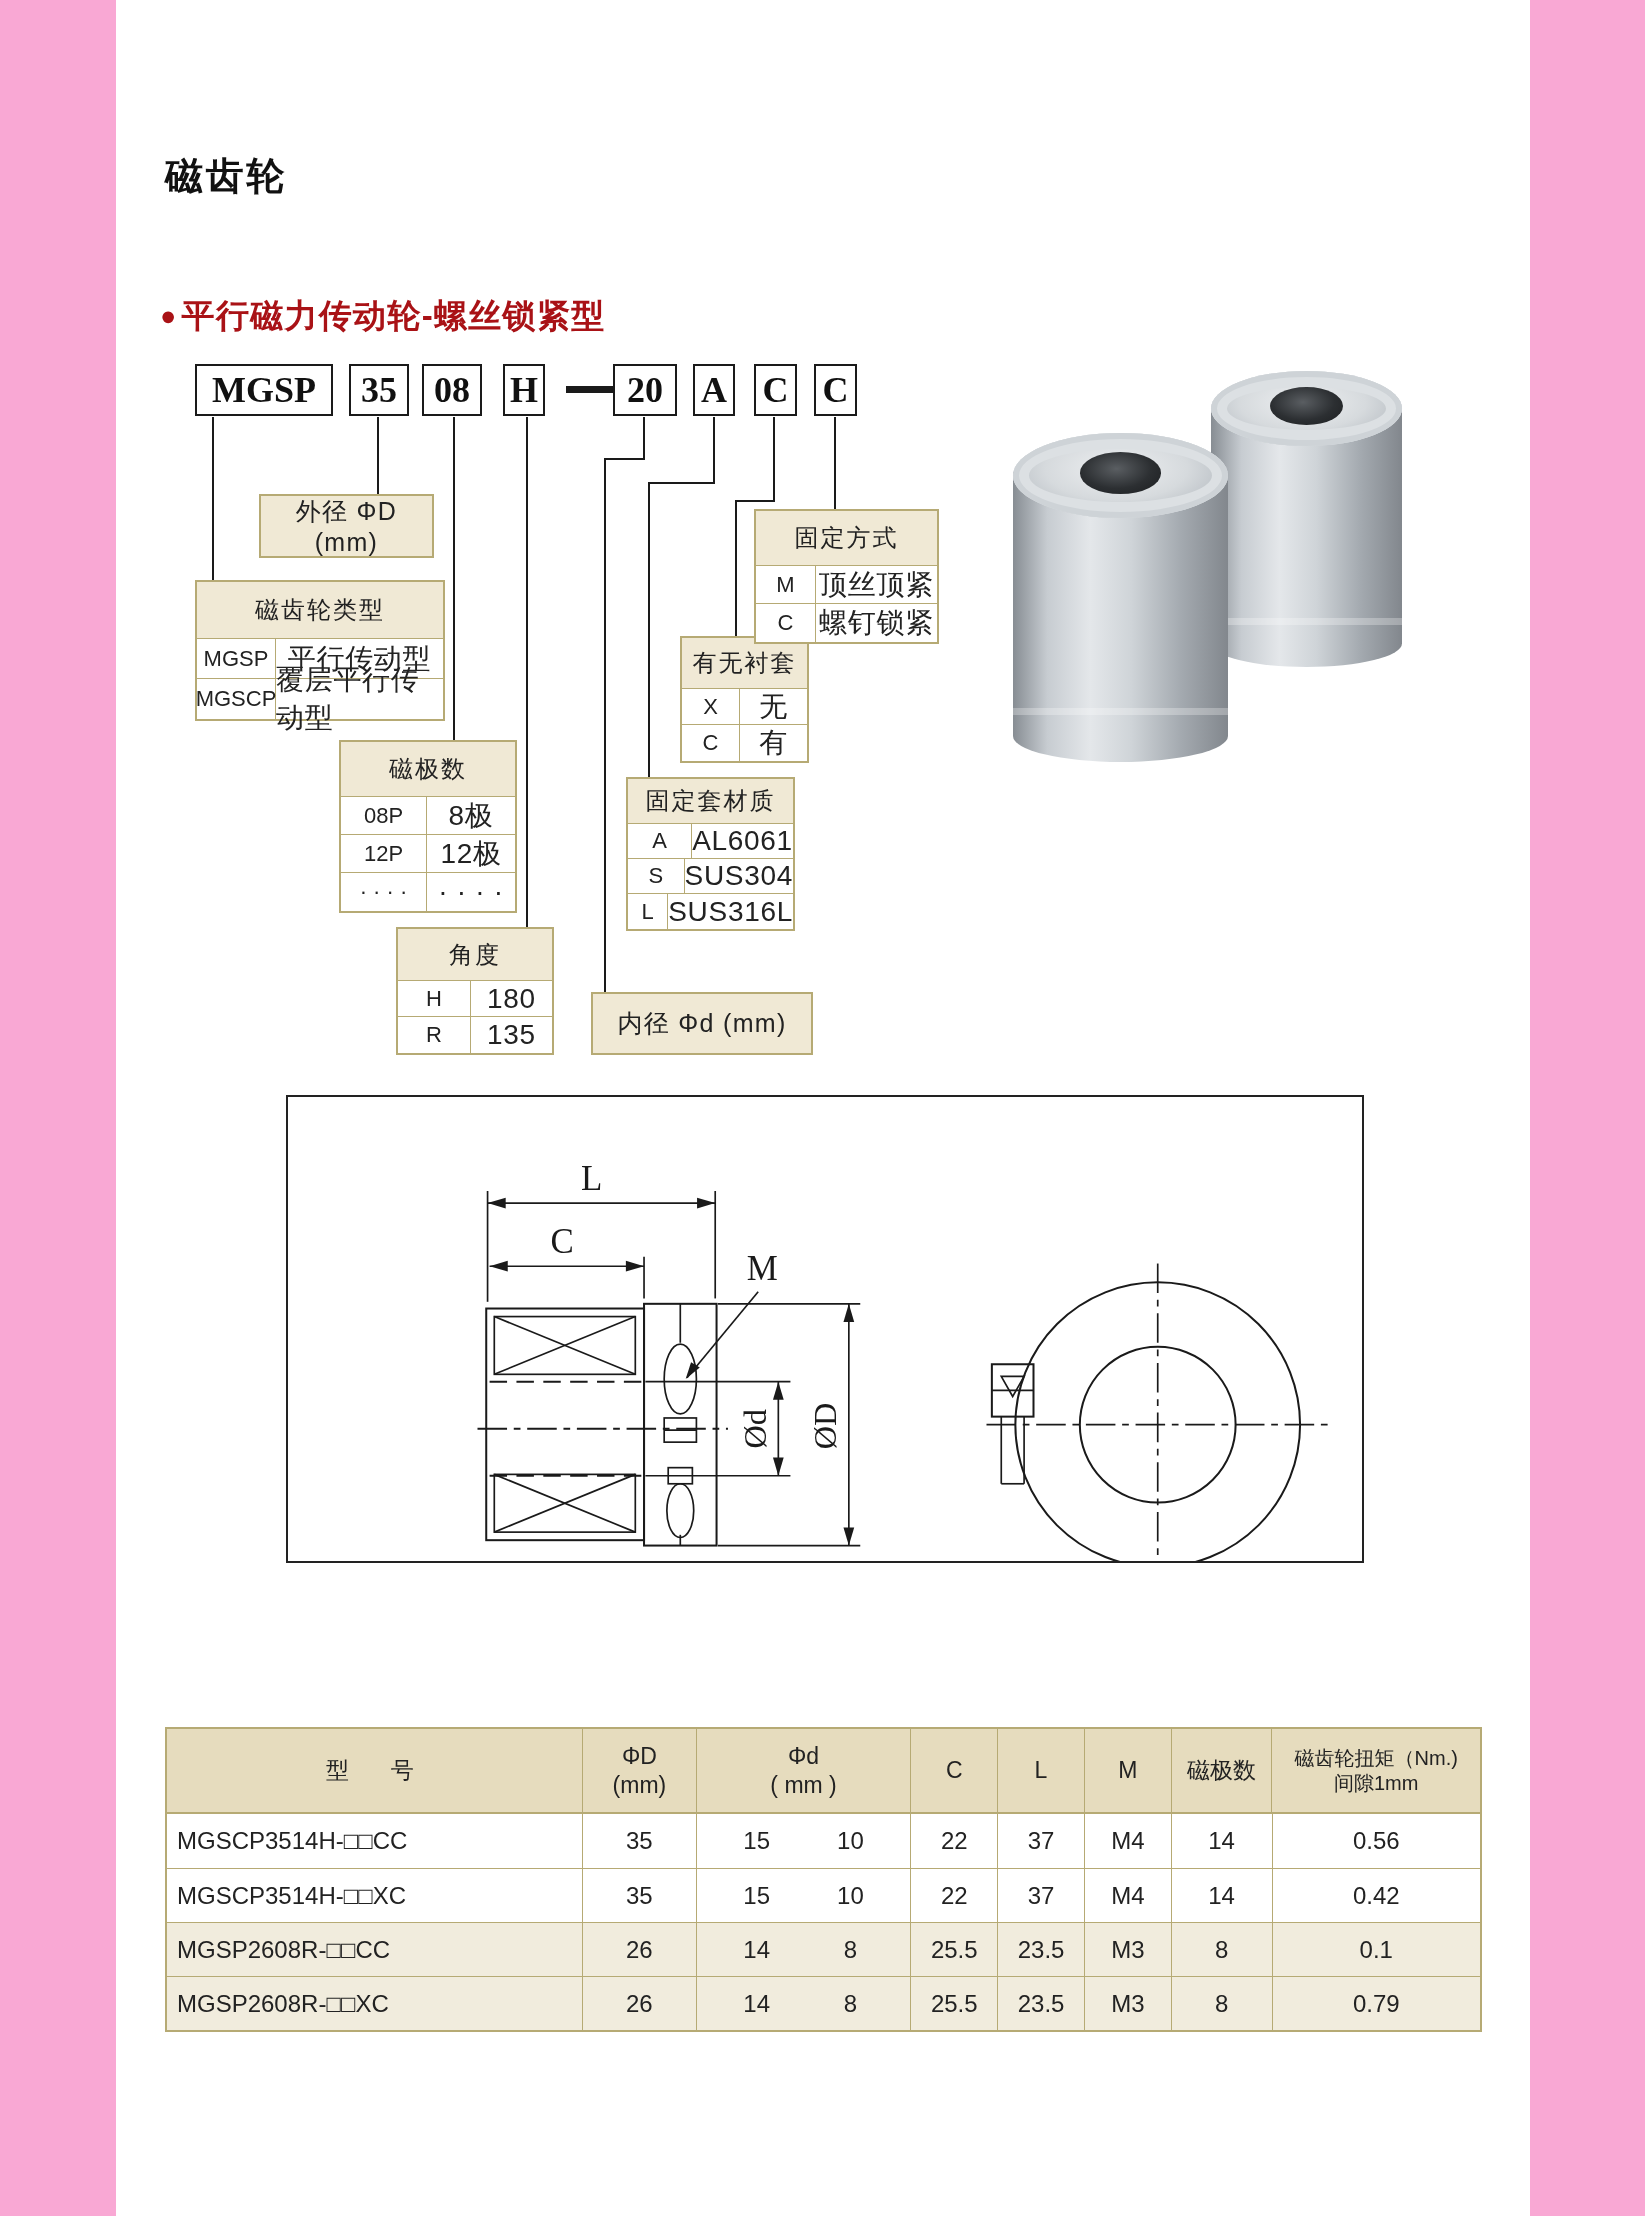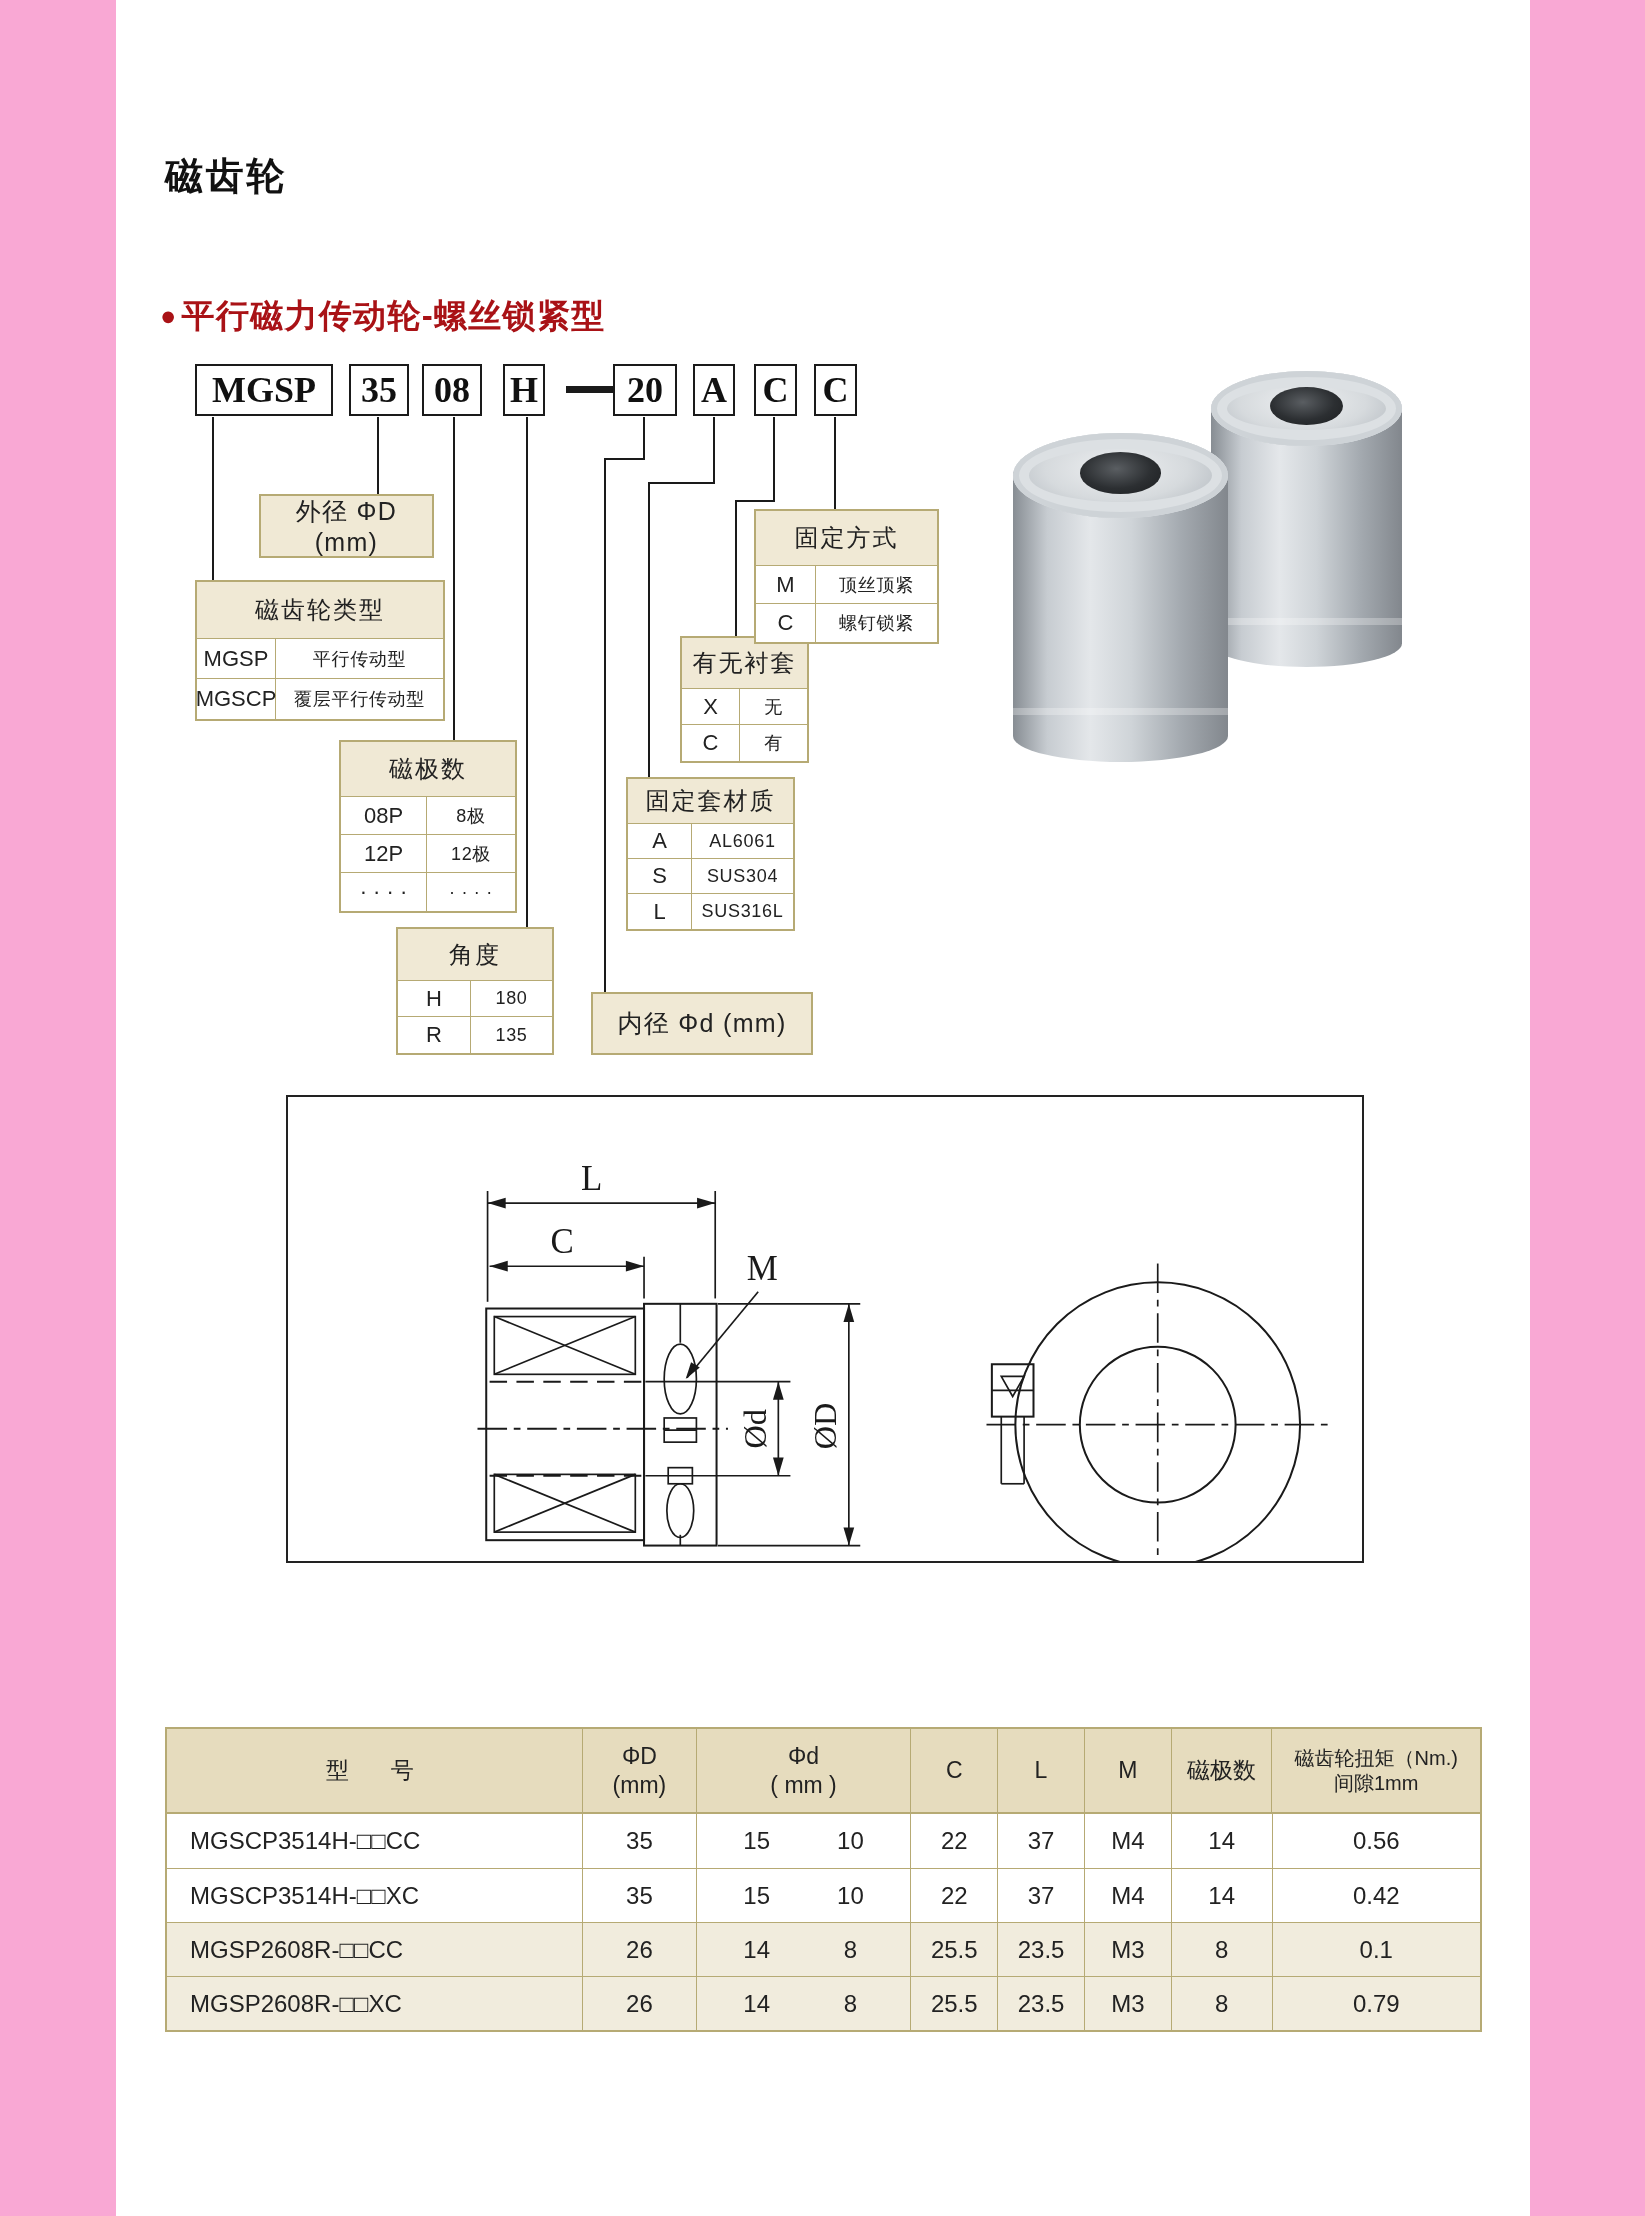--- a/index.html
+++ b/index.html
@@ -30,21 +30,21 @@
   .vline{width:2px;}
   .hline{height:2px;}
 
   
   .lbox{position:absolute;border:2px solid var(--tan);background:#fff;box-sizing:border-box;}
   .lbox .hd{background:var(--hdr);border-bottom:1.3px solid var(--tan);display:flex;align-items:center;justify-content:center;
             font-size:24px;color:#222;letter-spacing:2px;}
   .lbox .row{display:flex;border-bottom:1.3px solid var(--tan);box-sizing:border-box;}
   .lbox .row:last-child{border-bottom:none;}
   .lbox .c1{display:flex;align-items:center;justify-content:center;border-right:1.3px solid var(--tan);box-sizing:border-box;font-size:22px;}
-  .lbox .c2{flex:1;display:flex;align-items:center;justify-content:center;font-size:18px;letter-spacing:0.7px;}
+  .lbox .c2{flex:1;display:flex;align-items:center;justify-content:center;font-size:28px;letter-spacing:0.7px;}
   .lbox.single{background:var(--hdr);display:flex;align-items:center;justify-content:center;font-size:25px;letter-spacing:1.3px;}
 
   
   .photo{position:absolute;left:1009px;top:371px;width:443px;height:403px;}
   .cyl{position:absolute;}
   .cyl .side{position:absolute;left:0;right:0;
       background:linear-gradient(90deg,#878d93 0%,#c7ccd1 16%,#e4e7ea 36%,#cfd4d8 55%,#a4aab0 78%,#82878d 100%);
       border-radius:0 0 50% 50% / 0 0 9% 9%;}
   .cyl .band{position:absolute;left:0;right:0;height:6.7px;background:rgba(255,255,255,.55);}
   .cyl .cap{position:absolute;left:0;top:0;width:100%;border-radius:50%;
@@ -59,21 +59,21 @@
   
   .dtable{position:absolute;left:165px;top:1727px;width:1317px;border:2px solid var(--tan);box-sizing:border-box;}
   .trow{display:flex;}
   .tcell{box-sizing:border-box;border-right:1.3px solid var(--tan);display:flex;align-items:center;justify-content:center;
          font-size:24px;color:#222;}
   .tcell:last-child{border-right:none;}
   .thead .tcell{background:var(--thdr);flex-direction:column;line-height:1.25;font-size:23px;height:85px;border-bottom:2px solid var(--tan);}
   .tbody .trow{height:54px;}
   .tbody .trow + .trow .tcell{border-top:1.3px solid var(--tan);}
   .tbody .trow.alt .tcell{background:var(--alt);}
-  .w0{width:417px;justify-content:flex-start;padding-left:23px;}
+  .w0{width:417px;justify-content:flex-start;padding-left:10px;}
   .thead .w0{justify-content:center;padding-left:0;letter-spacing:9.4px;}
   .w1{width:114px;}
   .w2{width:215px;}
   .w3{width:87px;}
   .w4{width:87px;}
   .w5{width:87px;}
   .w6{width:101px;}
   .w7{width:208px;}
   .idpair{padding:0 31px;box-sizing:border-box;gap:36px;}
   .idpair span{flex:1;text-align:center;}

